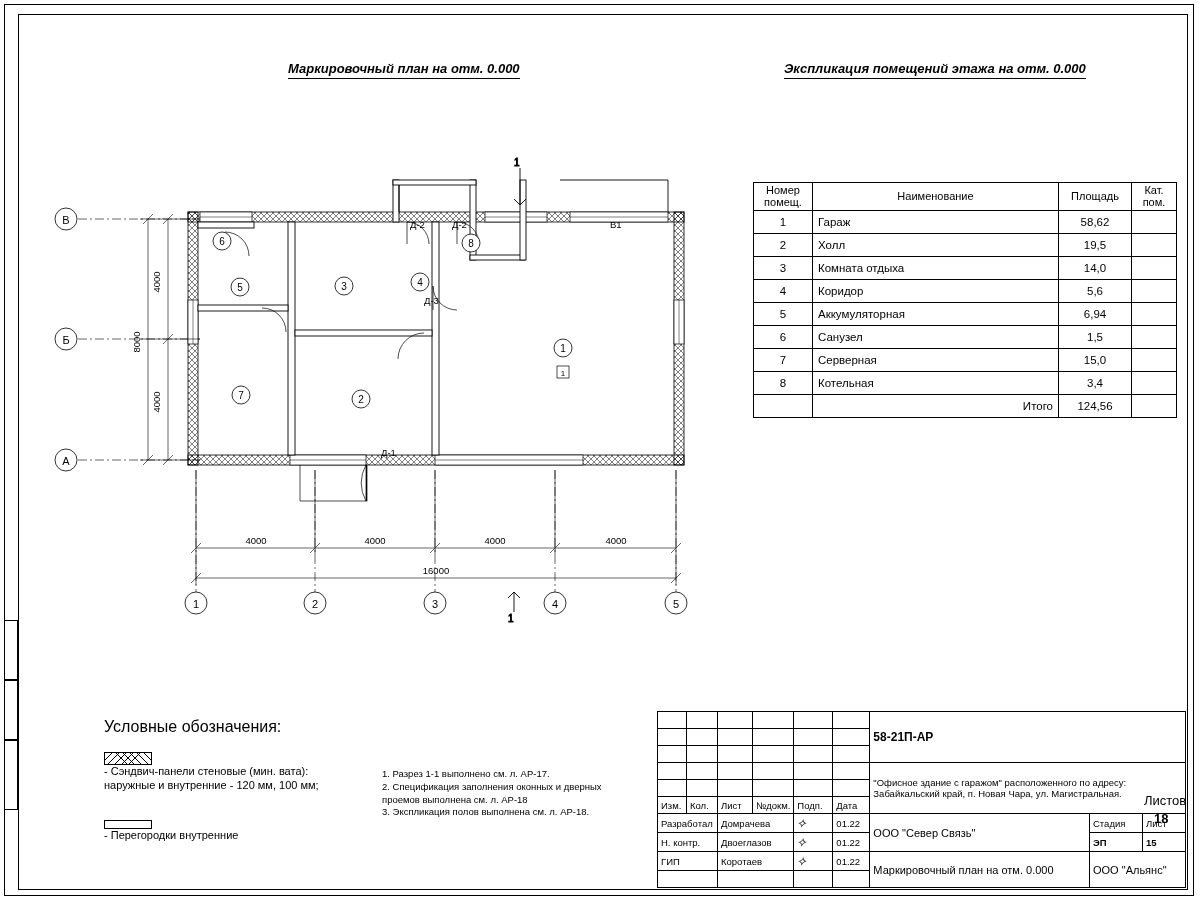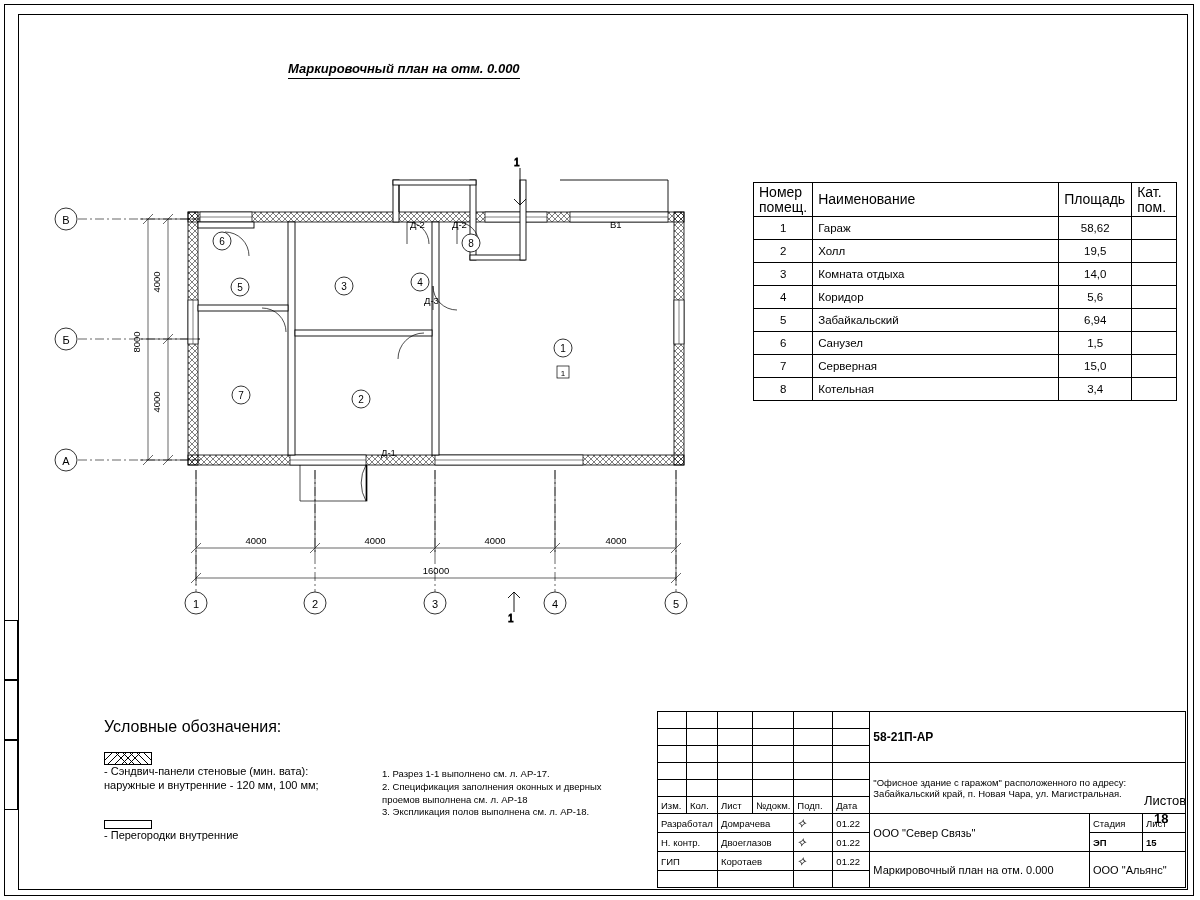--- a/index.html
+++ b/index.html
@@ -20,21 +20,21 @@
   }
   .title-underline{border-bottom:1px solid #000;padding-bottom:2px;}
 
   
   .plan{position:absolute;left:0;top:0;width:760px;height:680px;}
   svg{display:block;}
 
   
   .expl{position:absolute;left:753px;top:182px;border-collapse:collapse;font-size:11.5px;}
   .expl td,.expl th{border:1px solid #000;padding:2px 5px;height:18px;font-weight:normal;}
-  .expl th{text-align:left;font-size:14px;line-height:1.05;}
+  .expl th{text-align:center;font-size:11px;line-height:1.05;}
   .c-num{width:48px;text-align:center;}
   .c-name{width:235px;text-align:left;}
   .c-area{width:62px;text-align:center;}
   .c-kat{width:34px;text-align:center;}
   .itog{text-align:right;padding-right:6px;}
 
   
   .legend{position:absolute;left:104px;top:718px;font-size:11px;}
   .legend-title{font-size:16px;margin-bottom:14px;}
   .legend-row{display:flex;align-items:flex-start;margin-bottom:14px;flex-direction:column;}
@@ -67,20 +67,21 @@
 <div class="sheet">
 
   <div class="frame-outer"></div>
   <div class="frame-inner"></div>
 
   <div class="leftstamp" style="top:620px;height:60px;"></div>
   <div class="leftstamp" style="top:680px;height:60px;"></div>
   <div class="leftstamp" style="top:740px;height:70px;"></div>
 
   <div class="title-italic title-underline" style="left:288px;top:61px;">Маркировочный план на отм. 0.000</div>
+  <div class="title-italic title-underline" style="left:784px;top:61px;">Экспликация помещений этажа на отм. 0.000</div>
 
   <div class="plan">
   <svg width="760" height="680" viewBox="0 0 760 680">
     <defs>
       <pattern id="hatch" width="6" height="6" patternUnits="userSpaceOnUse">
         <path d="M0,6 L6,0 M-1,1 L1,-1 M5,7 L7,5" stroke="#000" stroke-width="0.5"></path>
         <path d="M0,0 L6,6 M-1,5 L1,7 M5,-1 L7,1" stroke="#000" stroke-width="0.5"></path>
       </pattern>
     </defs>
 
@@ -321,40 +322,46 @@
         <td class="c-kat"></td>
       </tr>
       <tr>
         <td class="c-num">4</td>
         <td class="c-name">Коридор</td>
         <td class="c-area">5,6</td>
         <td class="c-kat"></td>
       </tr>
       <tr>
         <td class="c-num">5</td>
-        <td class="c-name">Забайкальский</td>
+        <td class="c-name">Аккумуляторная</td>
         <td class="c-area">6,94</td>
         <td class="c-kat"></td>
       </tr>
       <tr>
         <td class="c-num">6</td>
         <td class="c-name">Санузел</td>
         <td class="c-area">1,5</td>
         <td class="c-kat"></td>
       </tr>
       <tr>
         <td class="c-num">7</td>
         <td class="c-name">Серверная</td>
         <td class="c-area">15,0</td>
         <td class="c-kat"></td>
       </tr>
       <tr>
         <td class="c-num">8</td>
         <td class="c-name">Котельная</td>
         <td class="c-area">3,4</td>
+        <td class="c-kat"></td>
+      </tr>
+      <tr>
+        <td class="c-num"></td>
+        <td class="c-name itog">Итого</td>
+        <td class="c-area">124,56</td>
         <td class="c-kat"></td>
       </tr>
     </tbody>
   </table>
 
   <div class="legend">
     <div class="legend-title">Условные обозначения:</div>
     <div class="legend-row">
       <span class="swatch-hatch"></span>
       <span class="legend-text">

